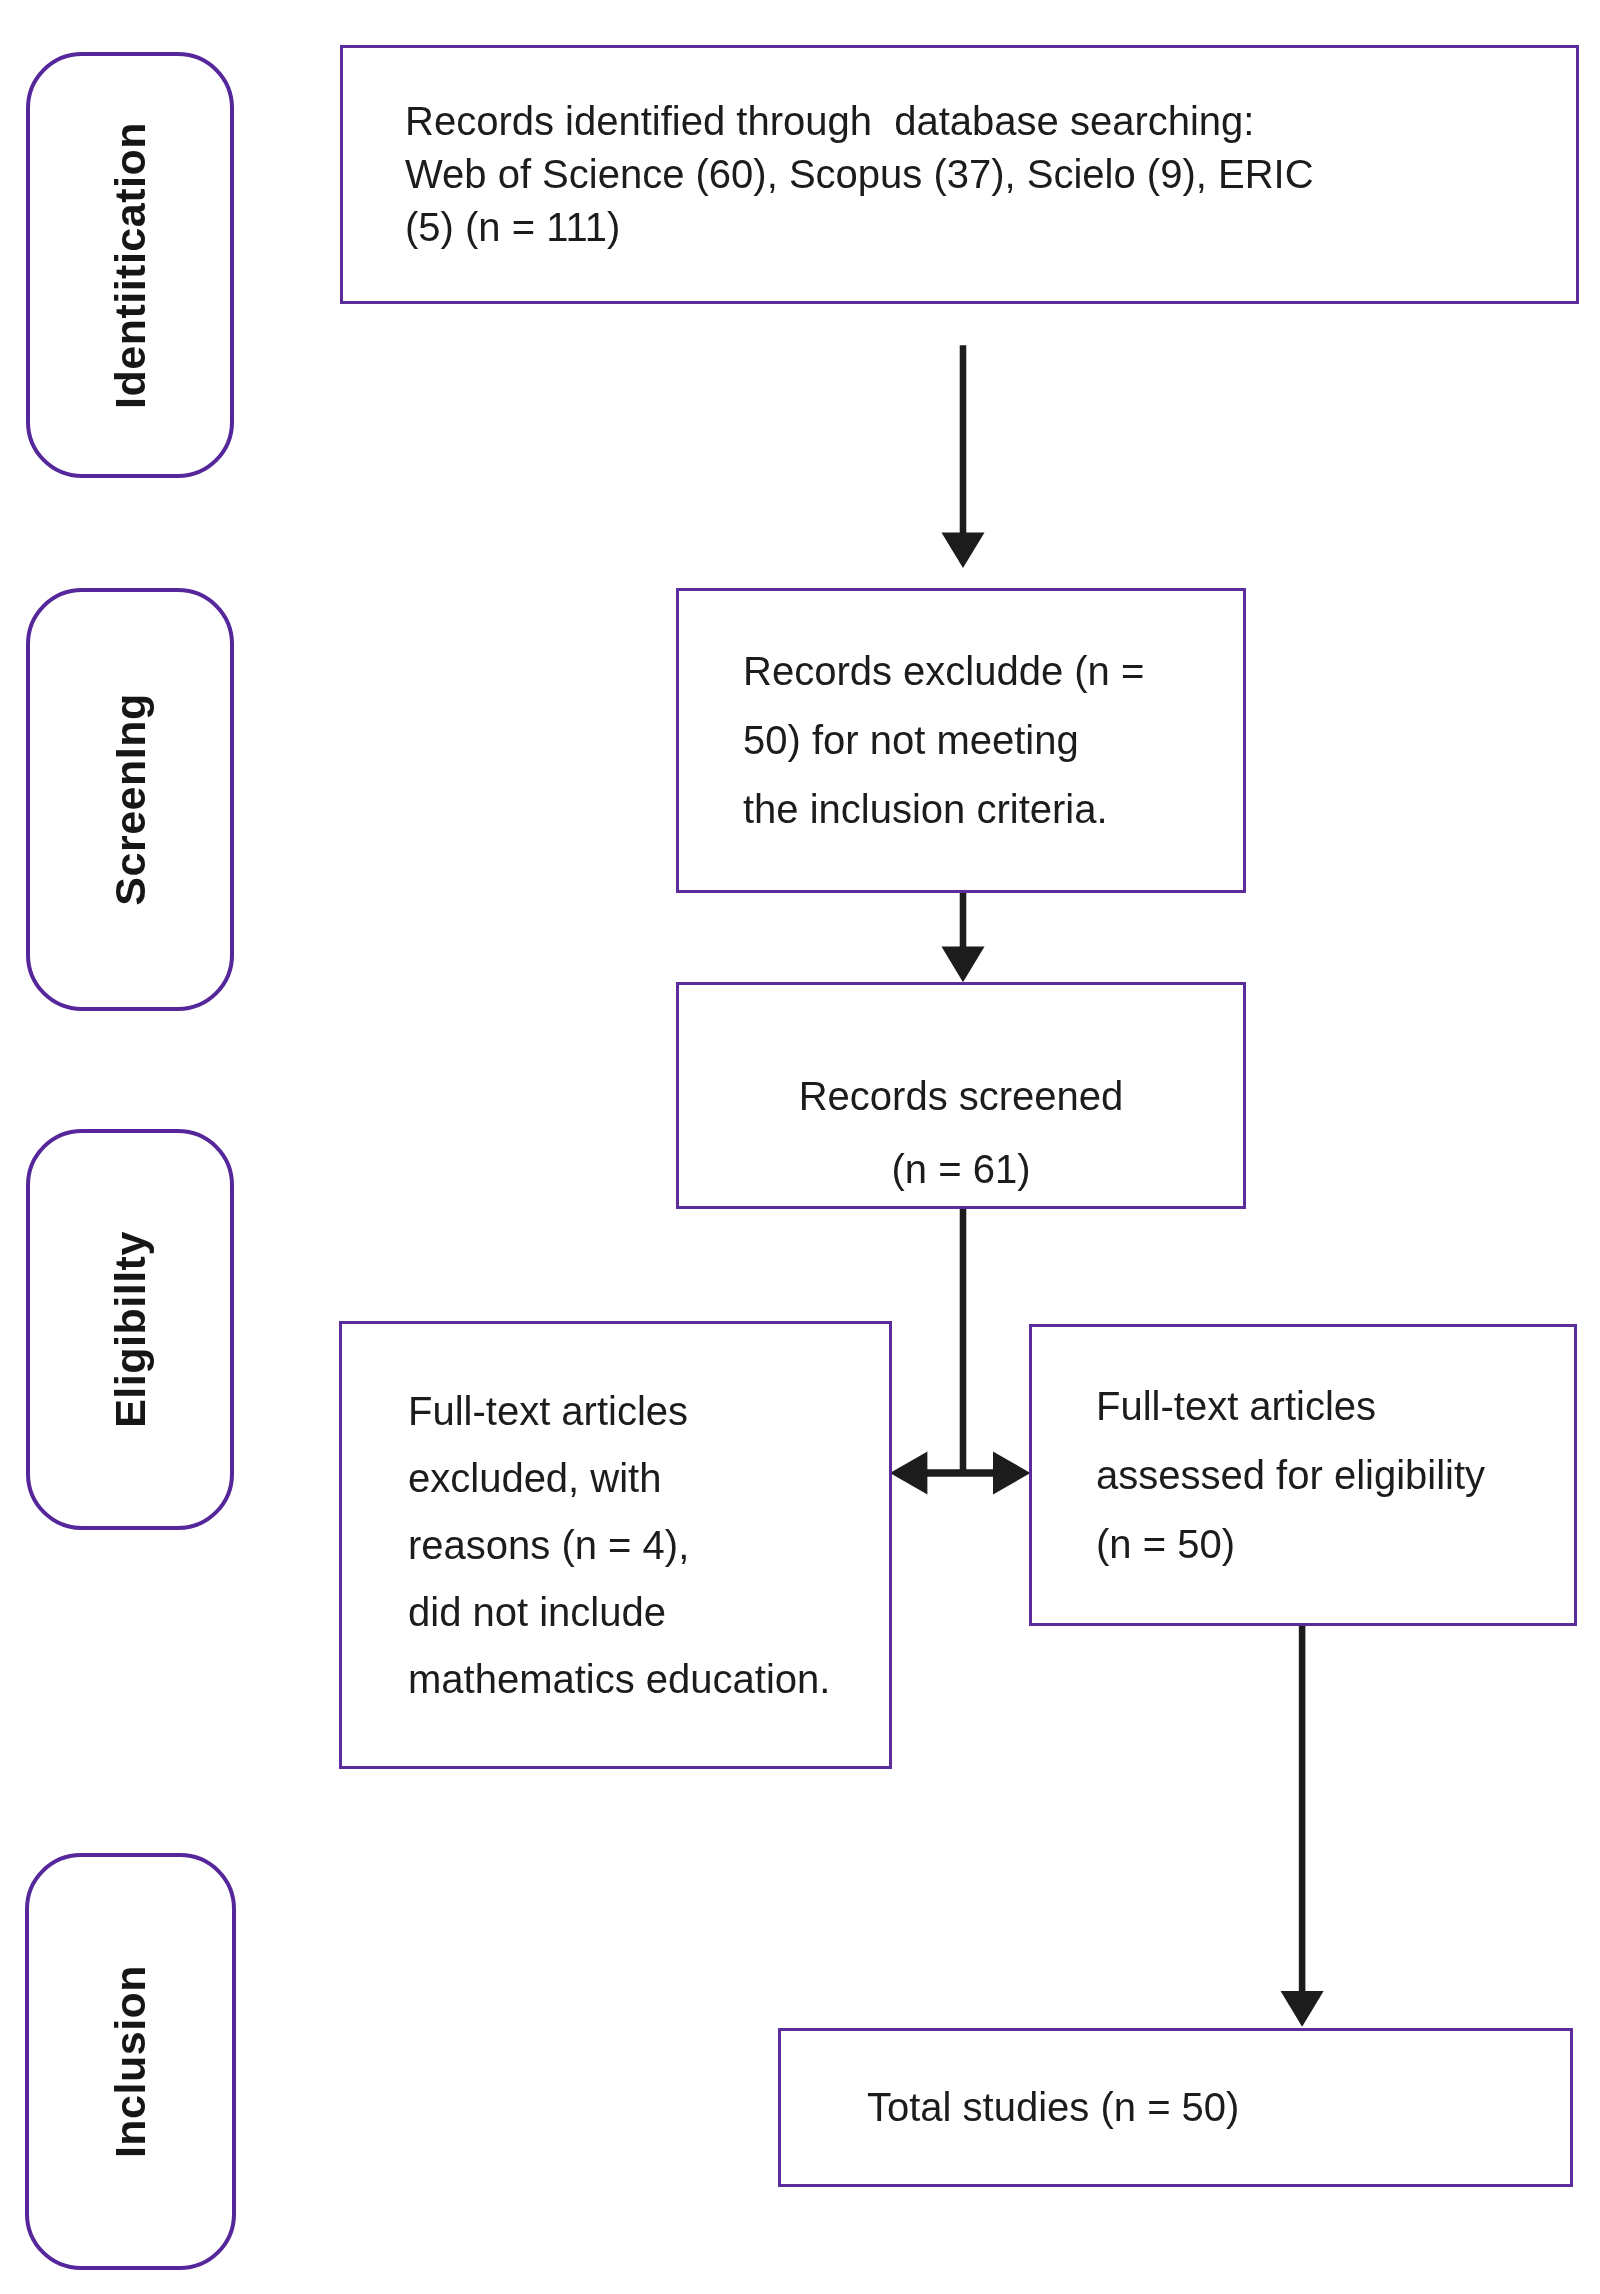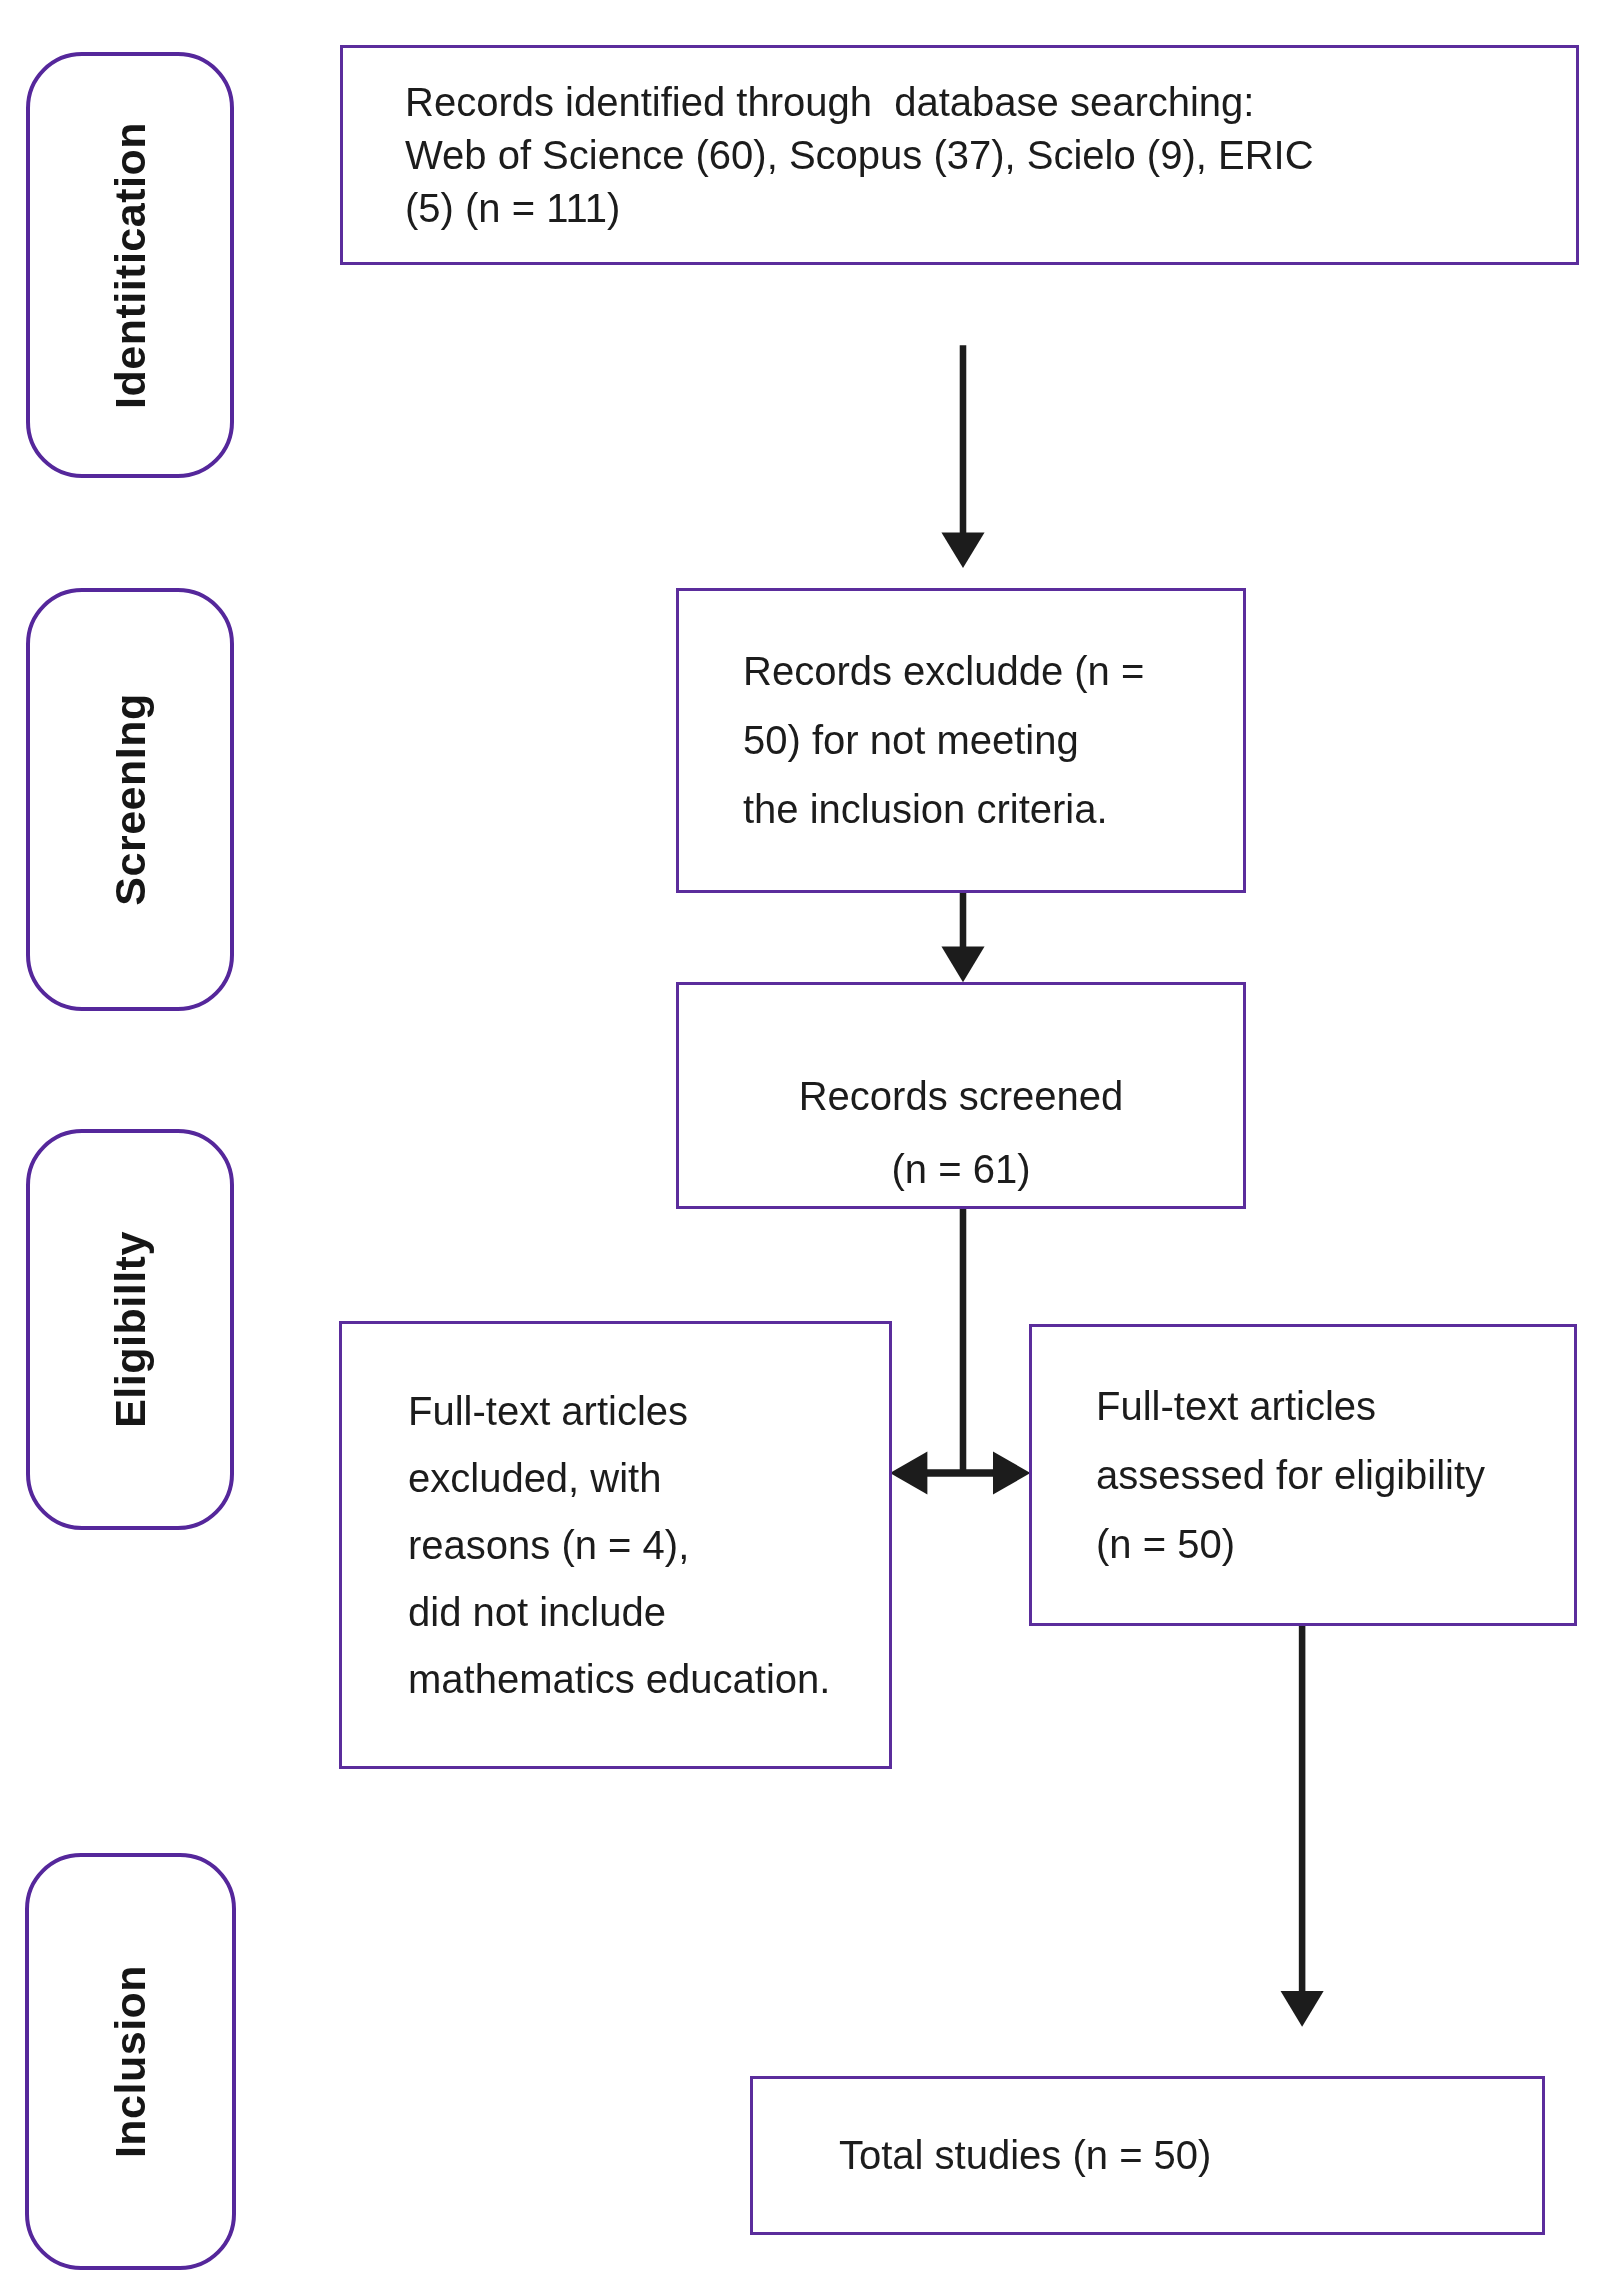--- a/index.html
+++ b/index.html
@@ -42,31 +42,31 @@
     display: flex;
     align-items: center;
   }
   .box-text {
     white-space: pre-wrap;
     font-size: 40px;
     line-height: 69px;
     color: #1c1c1c;
     width: 100%;
   }
-  .box-identified   { left: 340px;  top: 45px;   width: 1239px; height: 220px; }
+  .box-identified   { left: 340px;  top: 45px;   width: 1239px; height: 259px; }
   .box-identified .box-text { line-height: 53px; padding-left: 62px; padding-right: 19px; }
   .box-excluded     { left: 676px;  top: 588px;  width: 570px;  height: 305px; }
   .box-excluded .box-text { padding-left: 64px; padding-right: 9.4px; }
   .box-screened     { left: 676px;  top: 982px; width: 570px;  height: 227px; align-items: flex-end; }
   .box-screened .box-text { text-align: center; line-height: 73px; }
   .box-ft-excluded  { left: 339px;  top: 1321px; width: 553px;  height: 448px; }
   .box-ft-excluded .box-text { line-height: 67px; padding-left: 66px; padding-right: 5.6px; }
   .box-ft-assessed  { left: 1029px; top: 1324px; width: 548px;  height: 302px; }
   .box-ft-assessed .box-text { padding-left: 64px; padding-right: 9.4px; }
-  .box-total        { left: 750px;  top: 2028px; width: 795px;  height: 159px; margin-top: 48px; }
+  .box-total        { left: 778px;  top: 2028px; width: 795px;  height: 159px; }
   .box-total .box-text { padding-left: 86px; line-height: 47px; }
   .label-identification { left: 26px; top: 52px;   width: 208px; height: 426px; }
   .label-screening      { left: 26px; top: 588px;  width: 208px; height: 423px; }
   .label-eligibility    { left: 26px; top: 1129px; width: 208px; height: 401px; }
   .label-inclusion      { left: 25px; top: 1853px; width: 211px; height: 417px; }
 </style>
 </head>
 <body>
 
 <div class="canvas">

